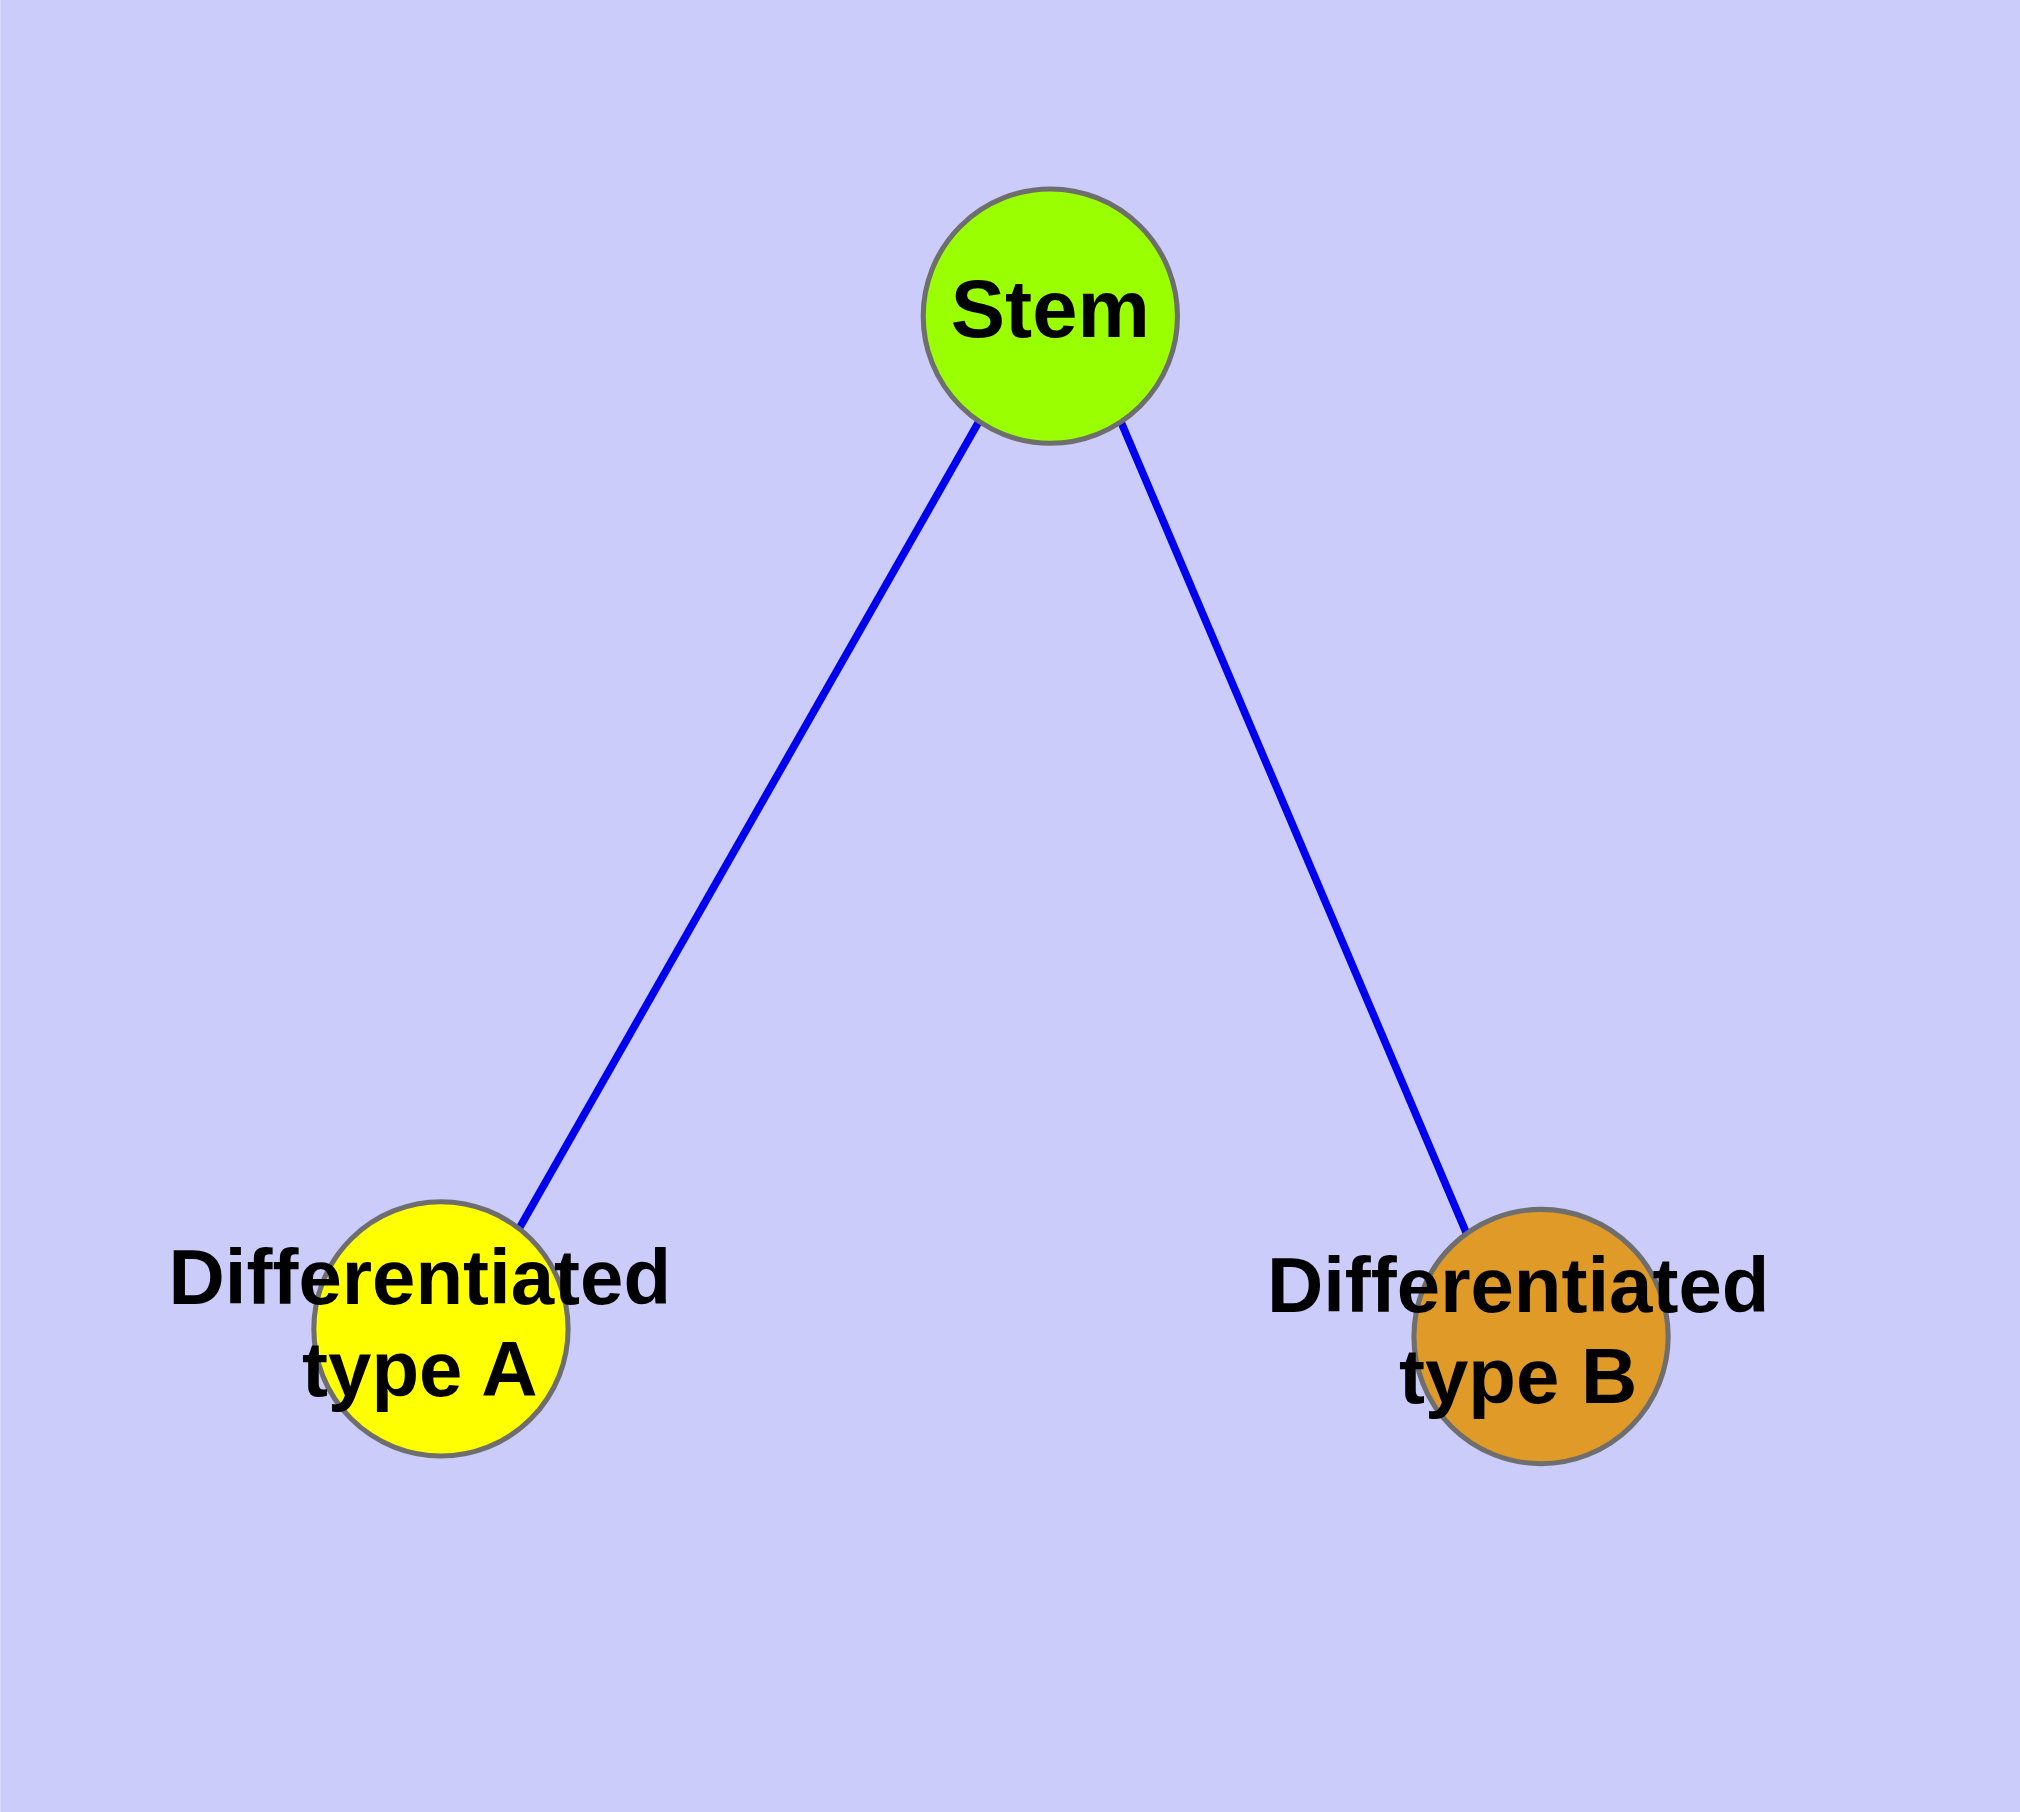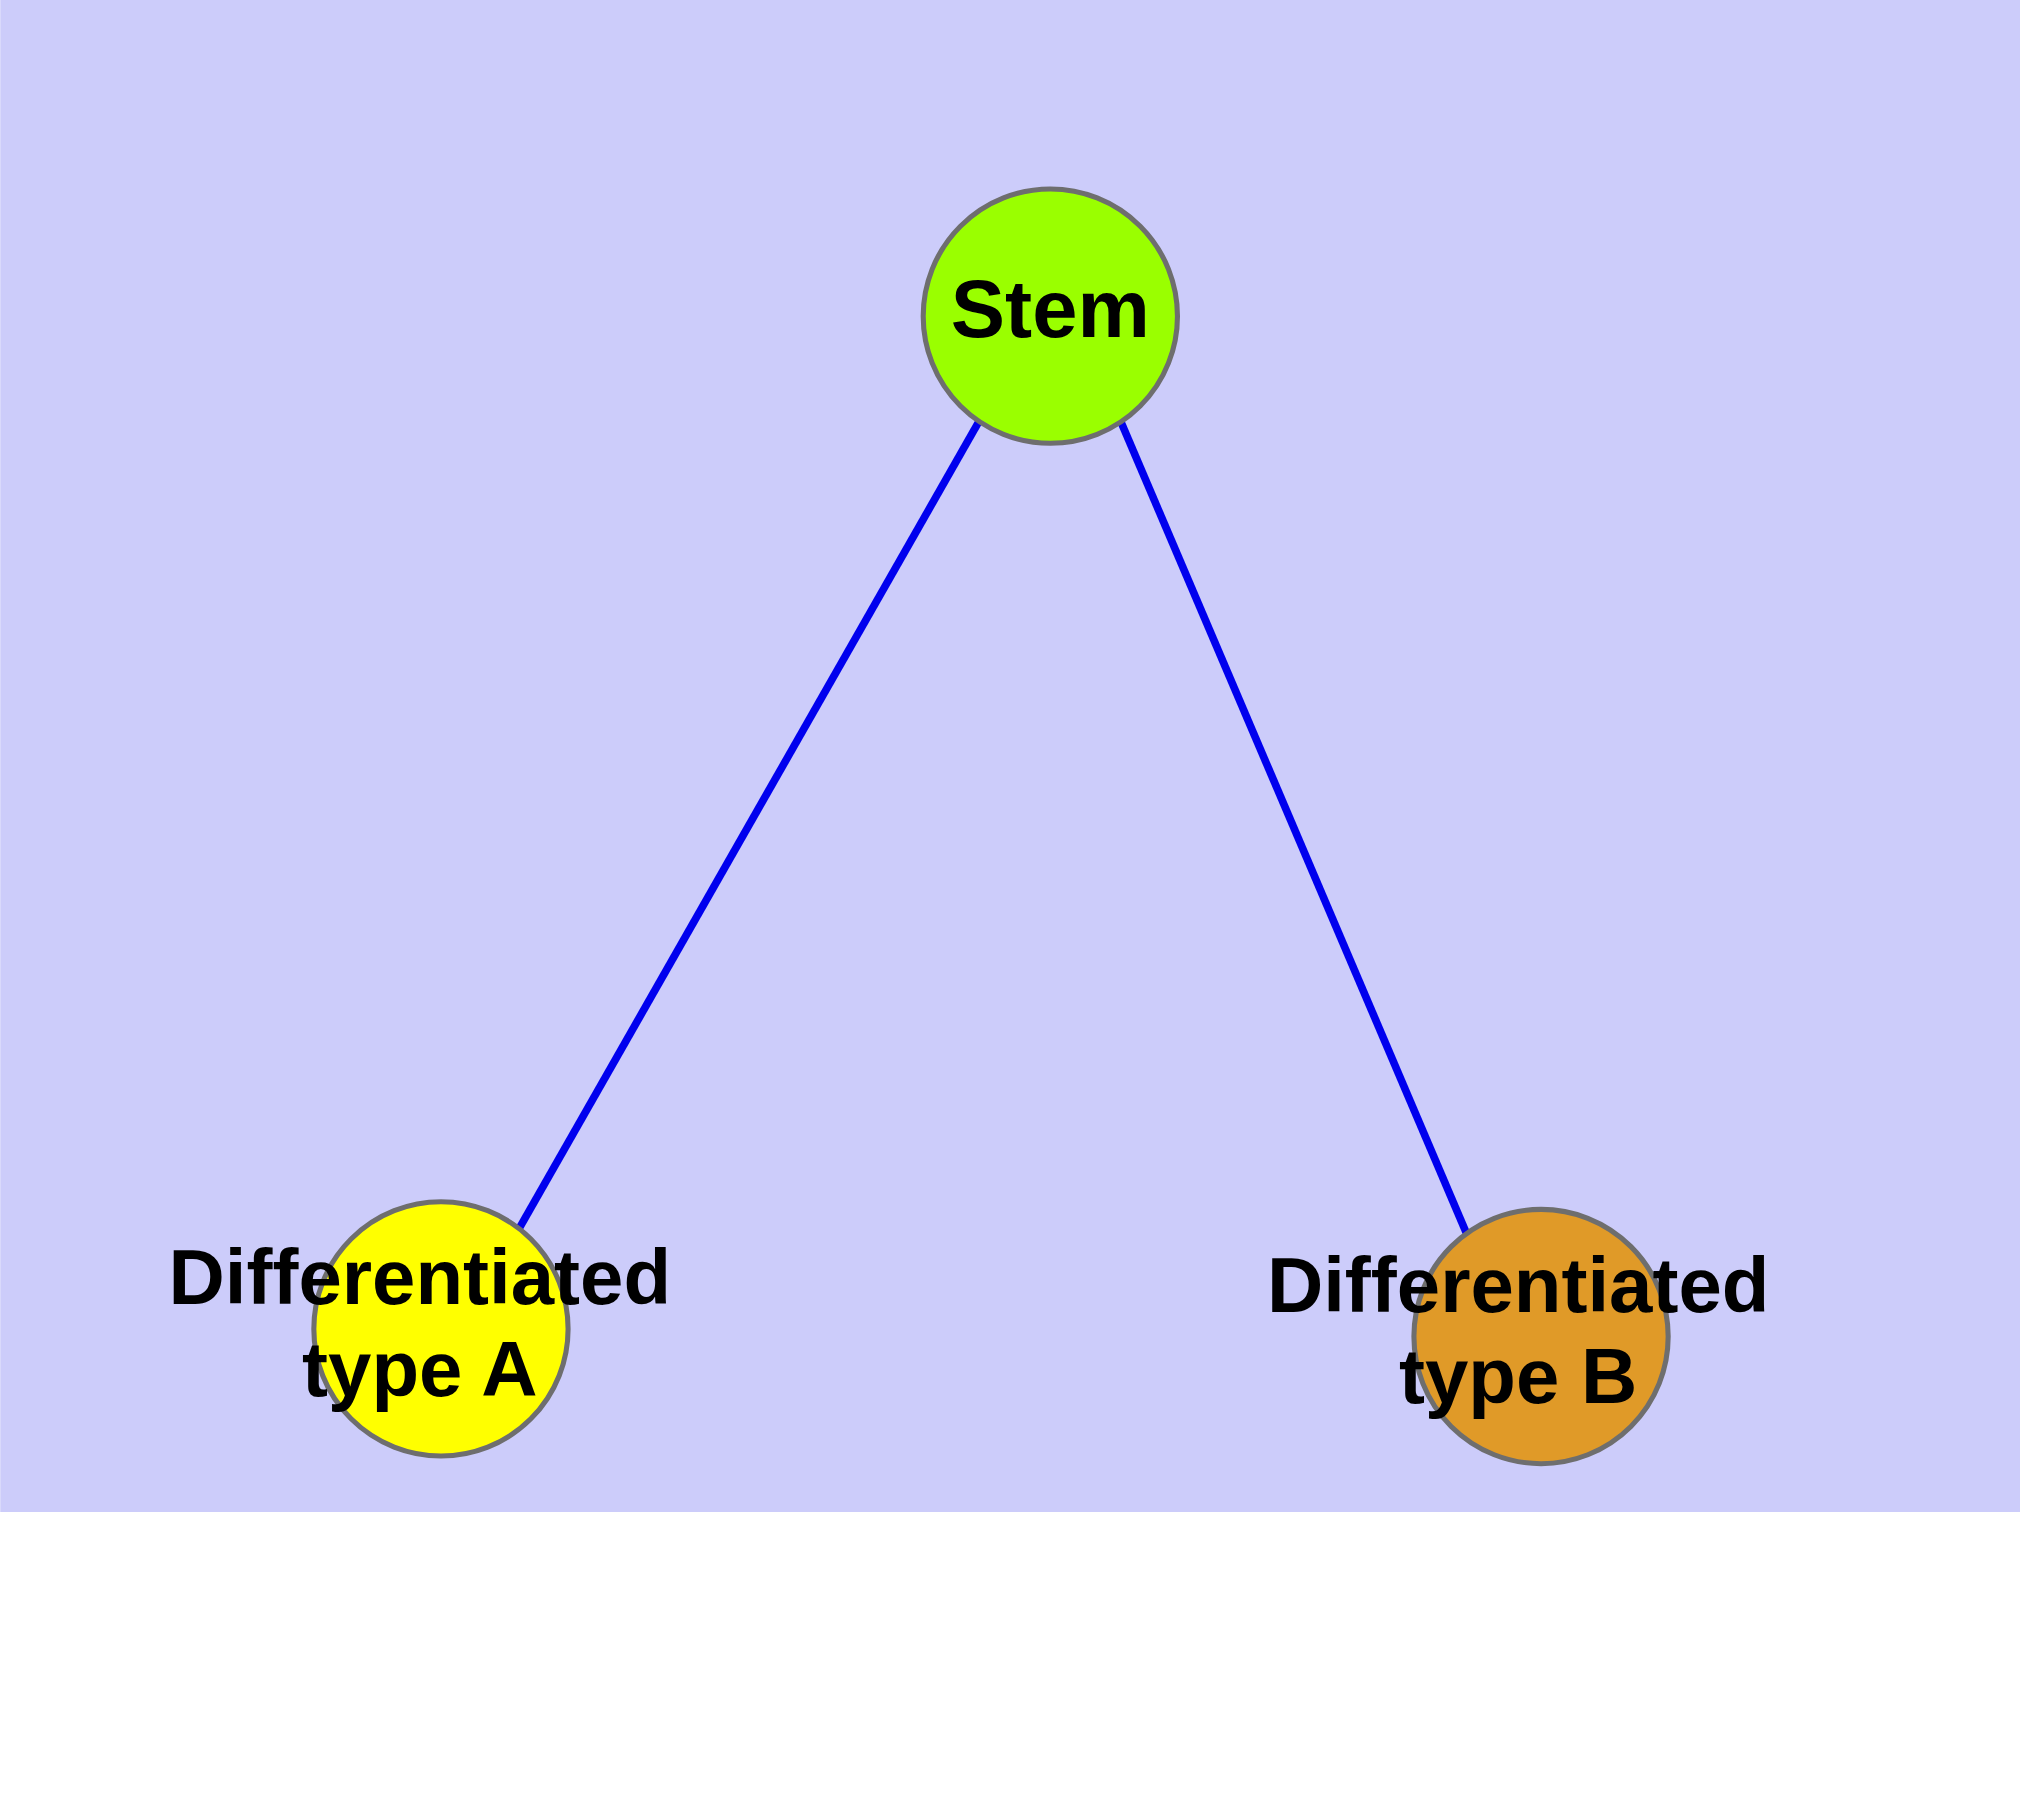--- a/index.html
+++ b/index.html
@@ -3,21 +3,21 @@
 <meta charset="utf-8">
 <style>
   html, body {
     margin: 0;
     padding: 0;
     background: #ffffff;
   }
   #canvas {
     position: relative;
     width: 2021px;
-    height: 1512px;
+    height: 1812px;
     overflow: hidden;
     font-family: "Liberation Sans", "DejaVu Sans", sans-serif;
   }
   #graph-svg {
     position: absolute;
     top: 0;
     left: 0;
     width: 2021px;
     height: 1812px;
     display: block;

